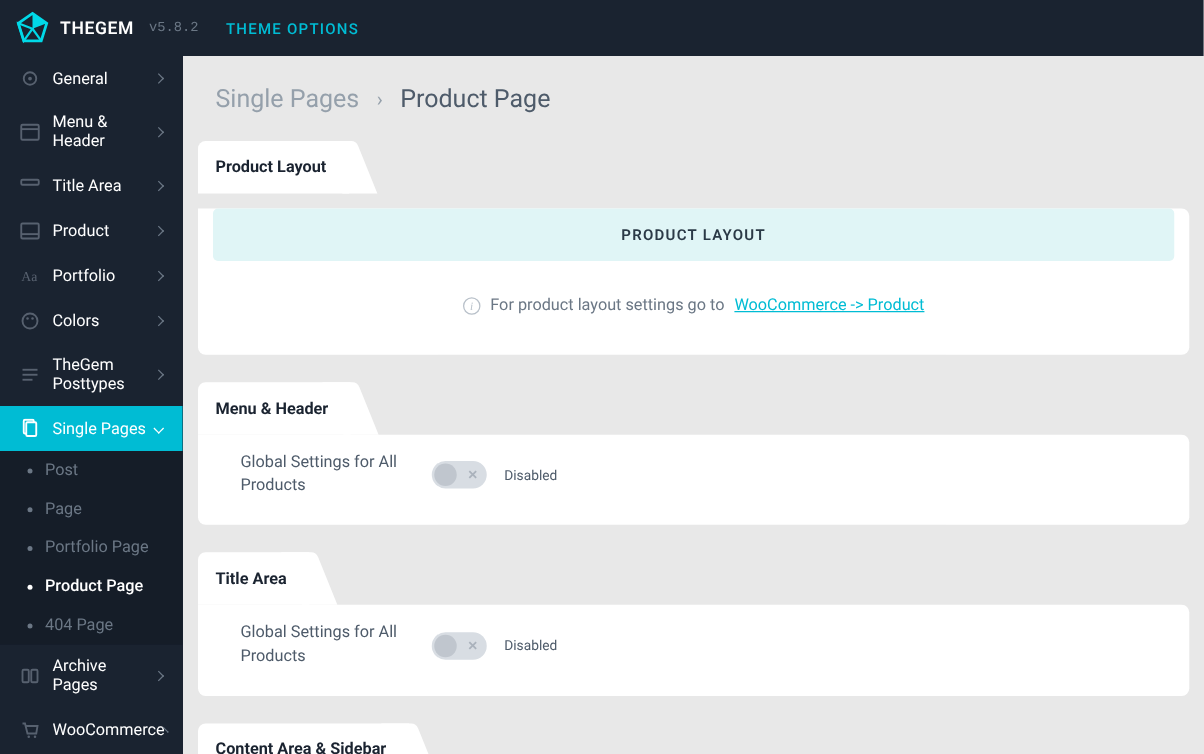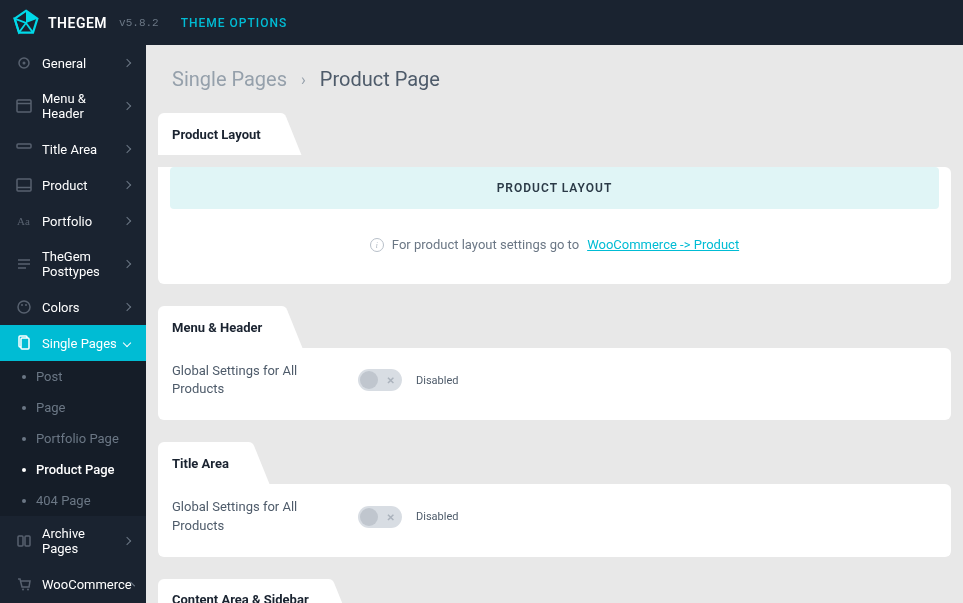--- a/index.html
+++ b/index.html
@@ -37,21 +37,21 @@
     .bc-a { color: #95a0ab; font-size: 20px; font-weight: 400; }
     .bc-sep { color: #95a0ab; font-size: 16px; }
     .bc-b { color: #4e5b6a; font-size: 20px; font-weight: 400; }
     
     .layout-banner { background: #e0f5f6; color: #2b3a47; font-size: 12px; font-weight: 600; letter-spacing: 1px; text-align: center; padding: 14px 0; margin: 12px 12px 0 12px; border-radius: 4px; }
     
     .info-row { display: flex; align-items: center; justify-content: center; gap: 8px; padding: 28px 0 10px 0; font-size: 13px; color: #6b7785; }
     .info-icon { width: 14px; height: 14px; border: 1.5px solid #b8c0c9; border-radius: 50%; display: inline-flex; align-items: center; justify-content: center; font-size: 9px; color: #b8c0c9; font-style: italic; font-family: Georgia, serif; }
     .info-link { color: #00bcd4; text-decoration: underline; cursor: pointer; }
     
-    .setting-row { display: flex; align-items: center; padding: 14px 14px 0 14px; gap: 36px; }
+    .setting-row { display: flex; align-items: center; padding: 14px 14px 0 14px; gap: 3px; margin-left: 20px; }
     .setting-label { width: 150px; font-size: 13px; color: #4e5b6a; line-height: 1.4; }
     .toggle-wrap { display: flex; align-items: center; gap: 14px; }
     .toggle { width: 44px; height: 22px; background: #d8dde3; border-radius: 11px; position: relative; cursor: pointer; }
     .toggle-knob { width: 18px; height: 18px; background: #c0c6ce; border-radius: 50%; position: absolute; top: 2px; left: 2px; }
     .toggle-x { position: absolute; right: 7px; top: 50%; transform: translateY(-50%); color: #aab2bc; font-size: 10px; font-weight: bold; }
     .toggle-text { font-size: 11px; color: #4e5b6a; }
     
     .panel-head-wrap { position: relative; }
     .panel-tab { display:inline-flex; align-items:center; background:#fff; height:42px; padding: 0 18px 0 14px; font-size:13px; font-weight:700; color:#1a2330; position:relative; border-radius: 6px 0 0 0; }
     .panel-tab::after { content:""; position:absolute; right:-14px; top:0; width:28px; height:42px; background:#fff; transform: skewX(22deg); border-radius: 0 4px 0 0; }
@@ -115,35 +115,35 @@
       <div class="nav-item">
         <svg class="nav-icon" viewBox="0 0 16 16">
             <text x="1" y="12" font-size="11" fill="#8a94a3" font-family="serif">Aa</text>
           </svg>
         <span class="nav-label">Portfolio</span>
         <span class="nav-chev"></span>
       </div>
 
       <div class="nav-item">
         <svg class="nav-icon" viewBox="0 0 16 16">
+            <circle cx="8" cy="8" r="6" fill="none" stroke="#8a94a3" stroke-width="1.5"></circle>
+            <circle cx="6" cy="6" r="1" fill="#8a94a3"></circle>
+            <circle cx="10" cy="6" r="1" fill="#8a94a3"></circle>
+          </svg>
+        <span class="nav-label">Colors</span>
+        <span class="nav-chev"></span>
+      </div>
+
+      <div class="nav-item">
+        <svg class="nav-icon" viewBox="0 0 16 16">
             <line x1="2" y1="4" x2="14" y2="4" stroke="#8a94a3" stroke-width="1.5"></line>
             <line x1="2" y1="8" x2="14" y2="8" stroke="#8a94a3" stroke-width="1.5"></line>
             <line x1="2" y1="12" x2="10" y2="12" stroke="#8a94a3" stroke-width="1.5"></line>
           </svg>
         <span class="nav-label">TheGem Posttypes</span>
-        <span class="nav-chev"></span>
-      </div>
-
-      <div class="nav-item">
-        <svg class="nav-icon" viewBox="0 0 16 16">
-            <circle cx="8" cy="8" r="6" fill="none" stroke="#8a94a3" stroke-width="1.5"></circle>
-            <circle cx="6" cy="6" r="1" fill="#8a94a3"></circle>
-            <circle cx="10" cy="6" r="1" fill="#8a94a3"></circle>
-          </svg>
-        <span class="nav-label">Colors</span>
         <span class="nav-chev"></span>
       </div>
 
       <div class="nav-item active">
         <svg class="nav-icon" viewBox="0 0 16 16">
             <rect x="3" y="1" width="8" height="11" rx="1" fill="none" stroke="#fff" stroke-width="1.5"></rect>
             <rect x="5" y="3" width="8" height="11" rx="1" fill="#00bcd4" stroke="#fff" stroke-width="1.5"></rect>
           </svg>
         <span class="nav-label">Single Pages</span>
         <span class="nav-chev"></span>

